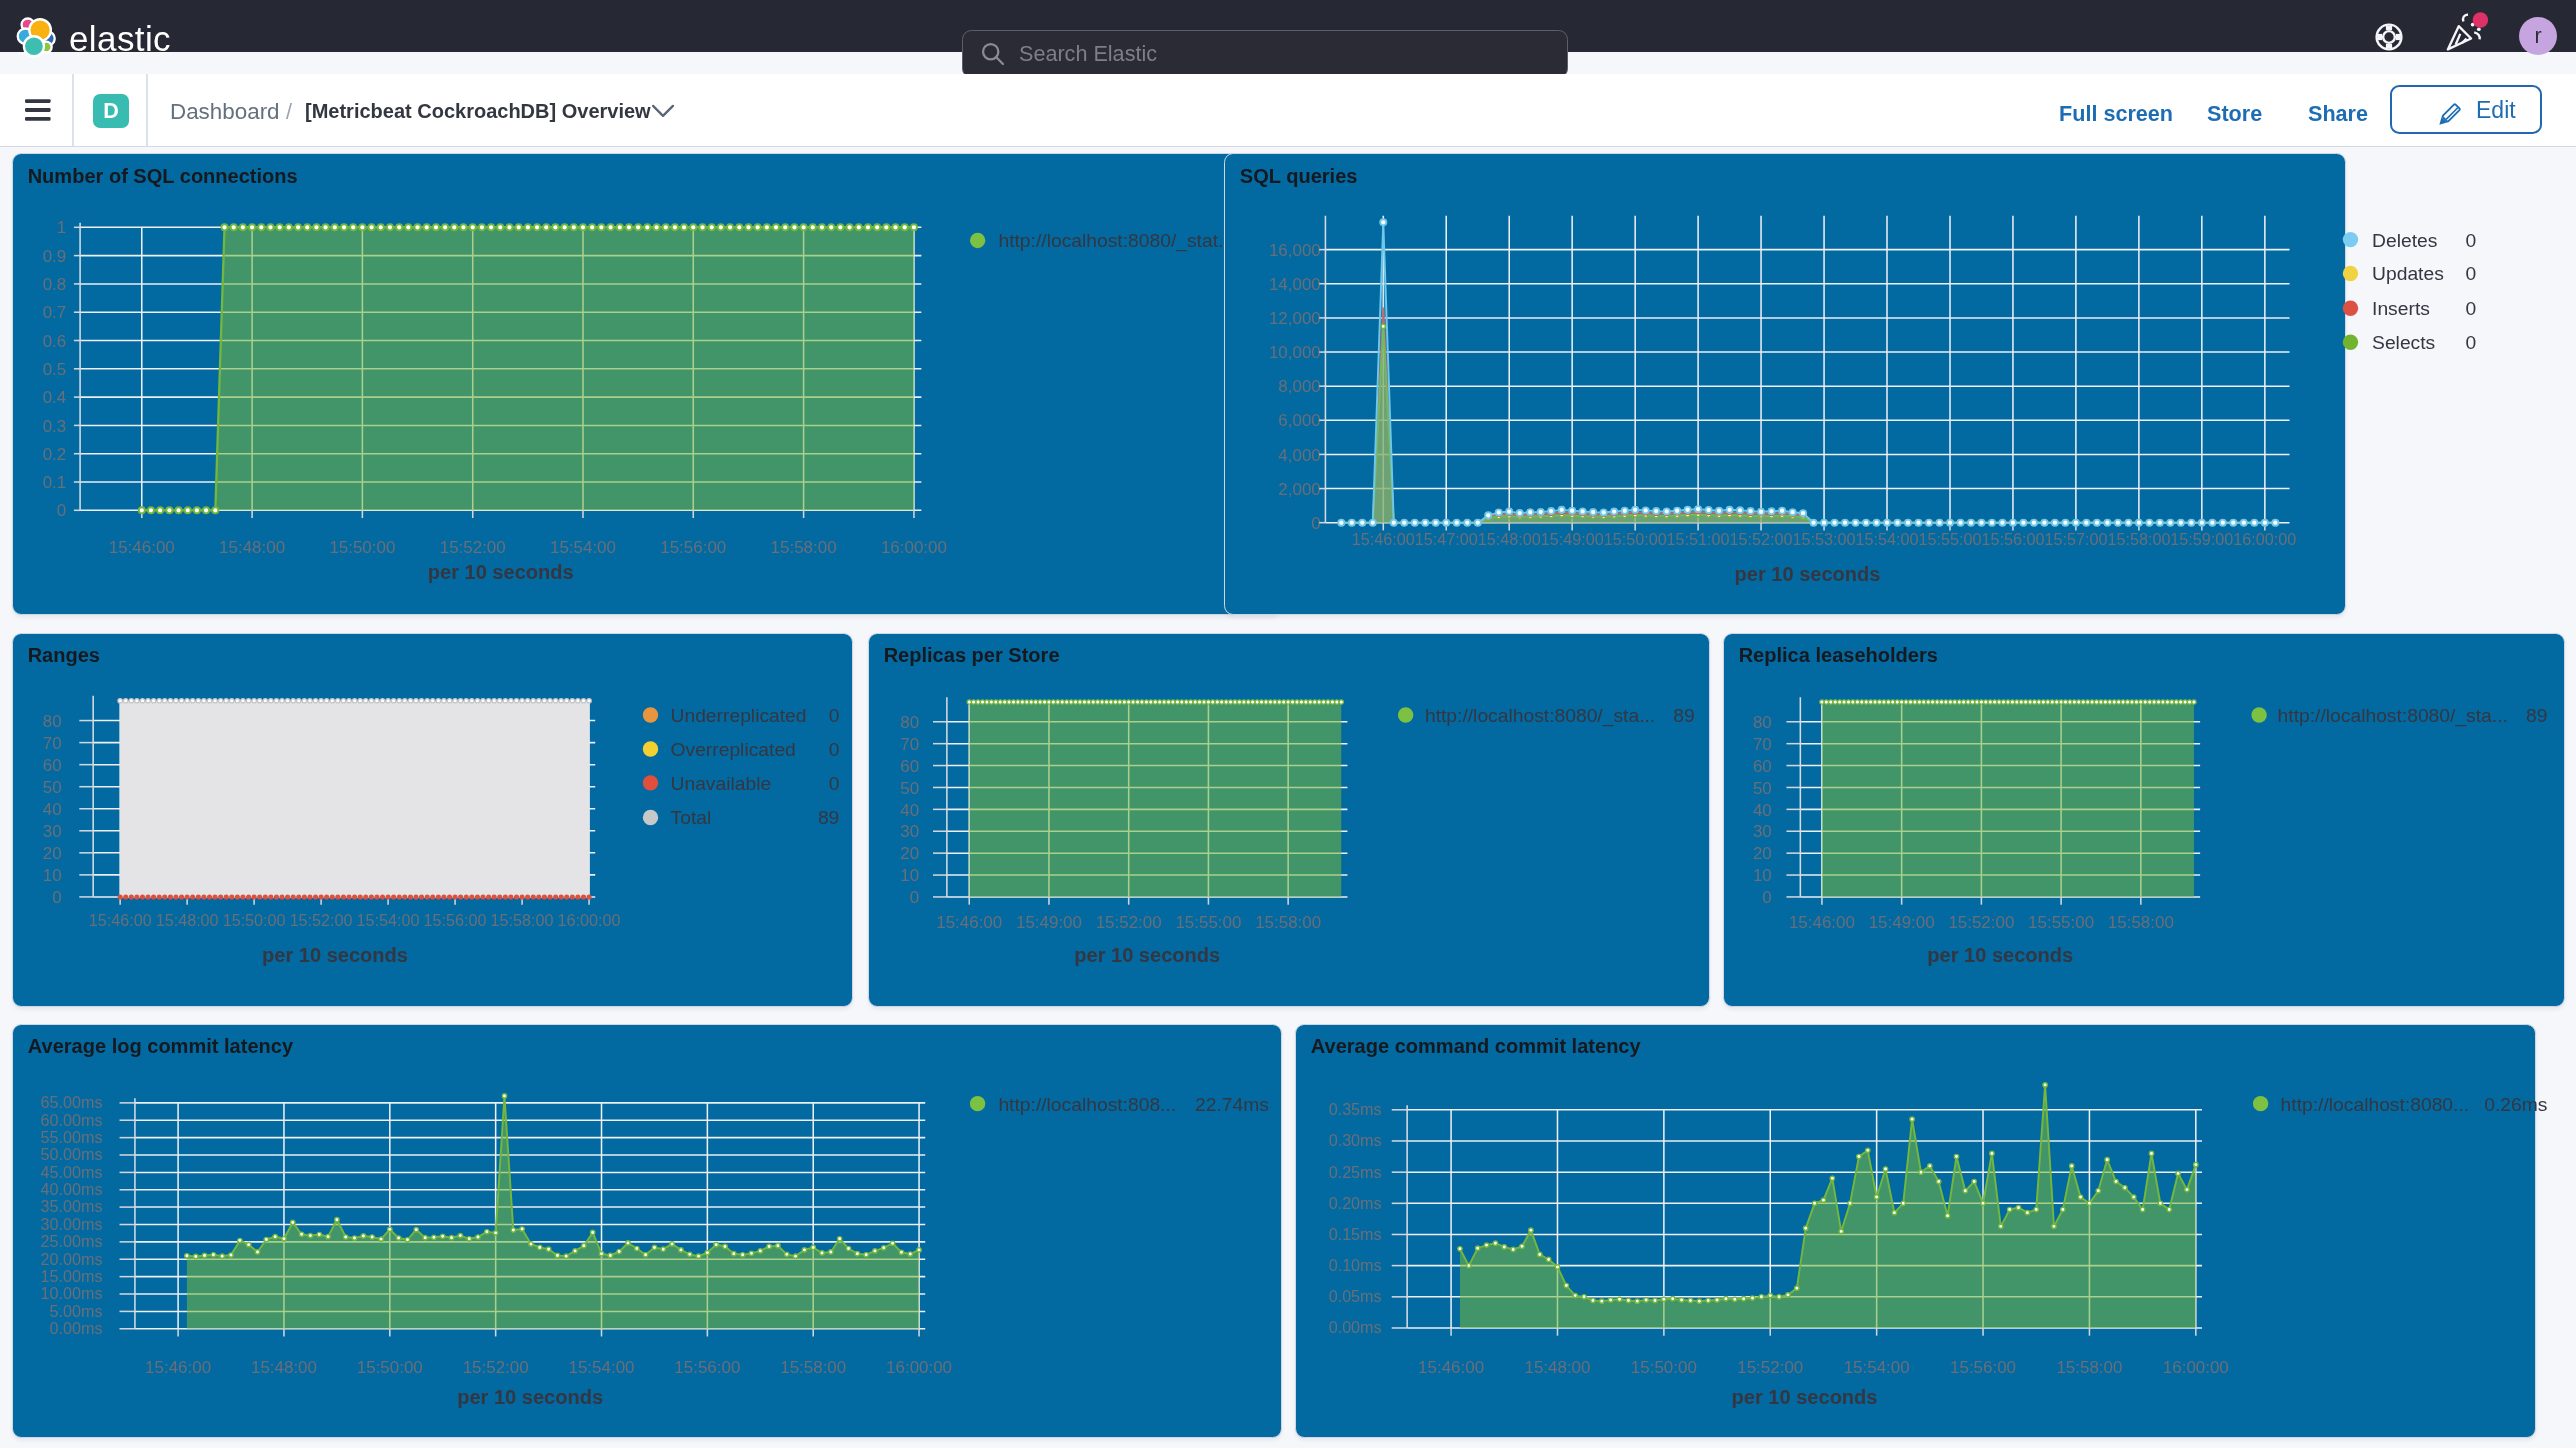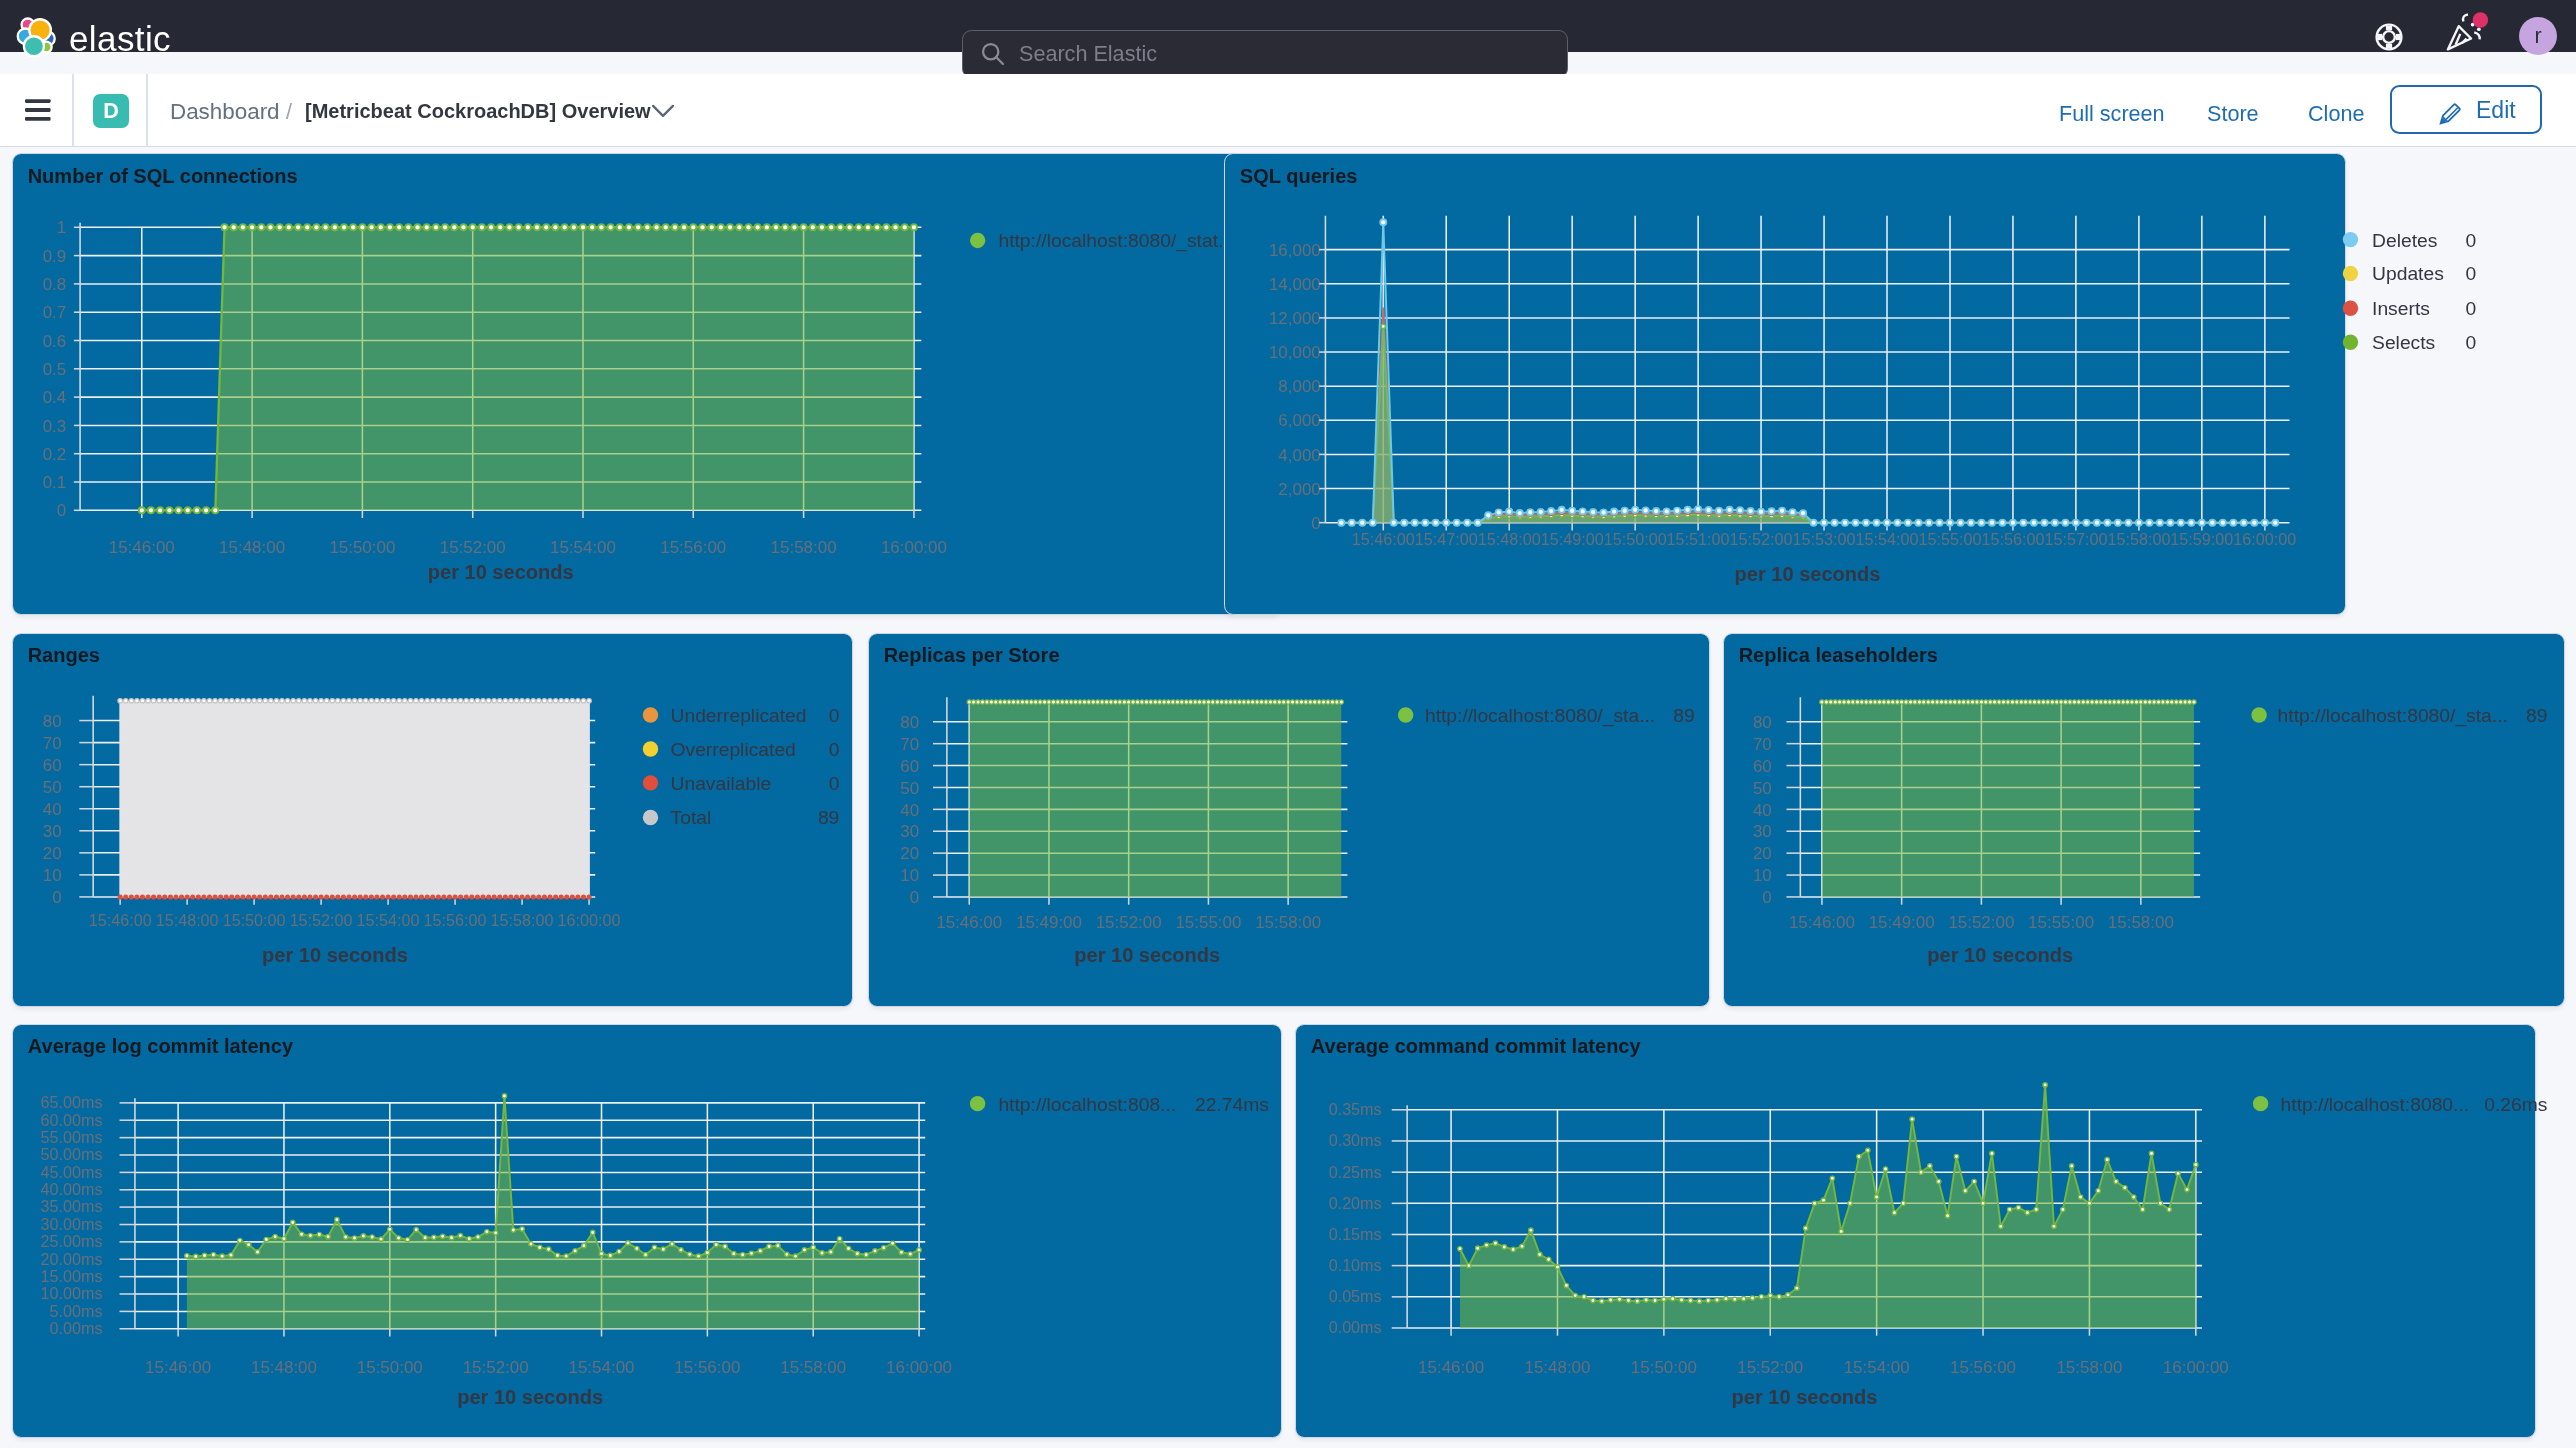--- a/index.html
+++ b/index.html
@@ -2,21 +2,21 @@
 <html style="font-size:12.3px"><head><meta charset="utf-8">
 <style>
 * { margin:0; padding:0; box-sizing:border-box; }
 html,body { width:2576px; height:1448px; font-family:"Liberation Sans",sans-serif; background:#F5F7FB; overflow:hidden; }
 .abs { position:absolute; }
 #header { position:absolute; left:0; top:0; width:2576px; height:52px; background:#262933; }
 #toolbar { position:absolute; left:0; top:74px; width:2576px; height:73px; background:#fff; border-bottom:1.5px solid #D4DAE5; }
 .panel { position:absolute; background:#0369a1; border:1.5px solid #CFD7E3; border-radius:9.3px; box-shadow:0 2.3px 3.9px rgba(130,140,160,0.12); }
 .panel svg { position:absolute; left:0; top:0; }
 #search { position:absolute; left:962px; top:11.6px; width:606px; height:48px; border:1.5px solid #5C5F6B; border-radius:9.3px; background:#2A2B34;margin-top:18px; }
-.navlink { position:absolute; top:27px; font-size:21.6px; color:#1E6DB3; font-weight:400; }
+.navlink { position:absolute; top:27px; font-size:21.6px; color:#1E6DB3; font-weight:700; }
 </style></head>
 <body>
 <div id="header">
   <svg width="74" height="74" viewBox="0 0 96 96" style="position:absolute;left:0;top:0">
 <g stroke="#fff" stroke-width="3">
 <circle cx="36" cy="32" r="8" fill="#E9478C"></circle>
 <circle cx="33" cy="47" r="10" fill="#36A9E1"></circle>
 <circle cx="62" cy="50" r="9" fill="#2B69B8"></circle>
 <circle cx="60" cy="61" r="7" fill="#8CC63E"></circle>
 <circle cx="52" cy="39" r="14" fill="#F9B110"></circle>
@@ -68,21 +68,21 @@
   <div class="abs" style="left:146px;top:0;width:1.5px;height:72px;background:#DCE1EA"></div>
   <div class="abs" style="left:93px;top:20px;width:36px;height:34px;border-radius:7px;background:#38BCB1;color:#fff;text-align:center;line-height:34px;font-size:21.6px;font-weight:bold">D</div>
   <div class="abs" style="left:170px;top:25px;font-size:22.4px;color:#64707D">Dashboard</div>
   <div class="abs" style="left:286px;top:25px;font-size:21.6px;color:#9AA4B1">/</div>
   <div class="abs" style="left:305px;top:25.5px;font-size:20px;font-weight:bold;color:#343741">[Metricbeat CockroachDB] Overview</div>
   <svg width="26" height="18.5" viewBox="0 0 34 24" style="position:absolute;left:650px;top:28px">
     <path d="M4 5 L17 18 L30 5" fill="none" stroke="#5A6672" stroke-width="3" stroke-linecap="round" stroke-linejoin="round"></path>
   </svg>
   <div class="navlink" style="left:2059px">Full screen</div>
   <div class="navlink" style="left:2207px">Store</div>
-  <div class="navlink" style="left:2308px">Clone</div>
+  <div class="navlink" style="left:2308px">Share</div>
   <div class="abs" style="left:2390px;top:10.8px;width:152px;height:49px;border:2.3px solid #2268AE;border-radius:9.3px;background:#fff">
     <svg width="28" height="28" viewBox="0 0 36 36" style="position:absolute;left:46px;top:10.8px">
 <g transform="translate(6,30) rotate(45)">
 <path d="M-5 -3 L5 -3 L0 6 Z" fill="#1E6DB3"></path>
 <rect x="-5" y="-27" width="10" height="23" rx="1.5" fill="none" stroke="#1E6DB3" stroke-width="2.4"></rect>
 <line x1="1.4" y1="-26" x2="1.4" y2="-5" stroke="#1E6DB3" stroke-width="2"></line>
 </g>
       </svg>
     <div class="abs" style="left:84px;top:10px;font-size:23px;color:#1E6DB3;font-weight:500">Edit</div>
   </div>

